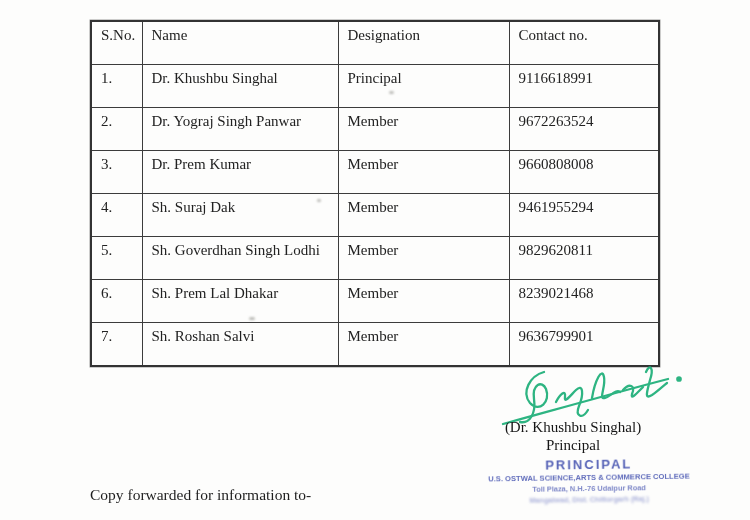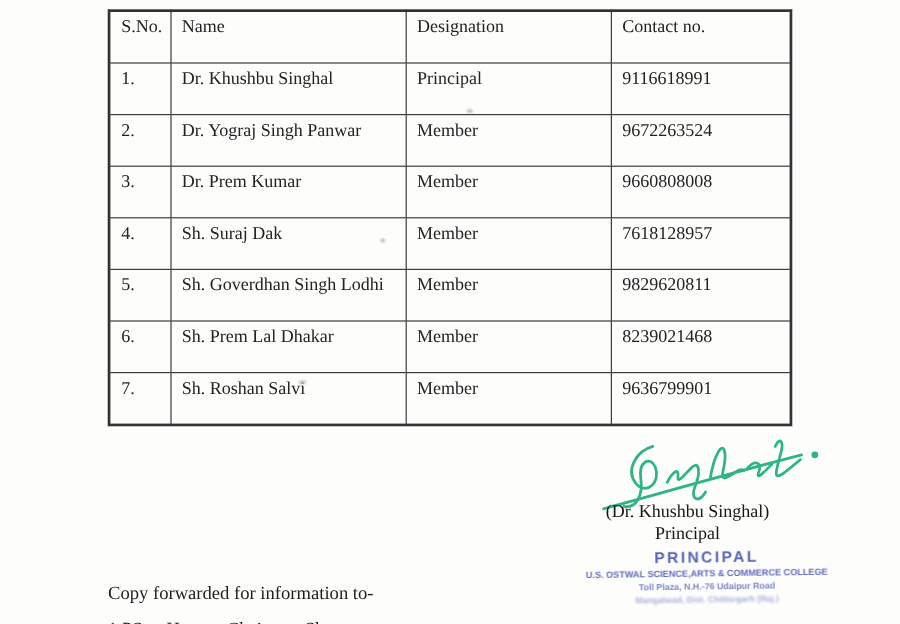--- a/index.html
+++ b/index.html
@@ -11,21 +11,21 @@
   .page {
     position: relative;
     width: 750px; height: 520px;
     background: #fdfdfc;
     overflow: hidden;
     color: #1b1b1b;
   }
 
   
   table.members {
-    position: absolute; left: 90px; top: 8px;
+    position: absolute; left: 90px; top: 20px;
     border-collapse: collapse;
     table-layout: fixed;
     width: 568px;
     font-size: 15px;
   }
   table.members col.c1 { width: 51px; }
   table.members col.c2 { width: 196px; }
   table.members col.c3 { width: 171px; }
   table.members col.c4 { width: 150px; }
   table.members th, table.members td {
@@ -134,21 +134,21 @@
         <tr>
           <td>3.</td>
           <td>Dr. Prem Kumar</td>
           <td>Member</td>
           <td>9660808008</td>
         </tr>
         <tr>
           <td>4.</td>
           <td>Sh. Suraj Dak</td>
           <td>Member</td>
-          <td>7618128957</td>
+          <td>9461955294</td>
         </tr>
         <tr>
           <td>5.</td>
           <td>Sh. Goverdhan Singh Lodhi</td>
           <td>Member</td>
           <td>9829620811</td>
         </tr>
         <tr>
           <td>6.</td>
           <td>Sh. Prem Lal Dhakar</td>

